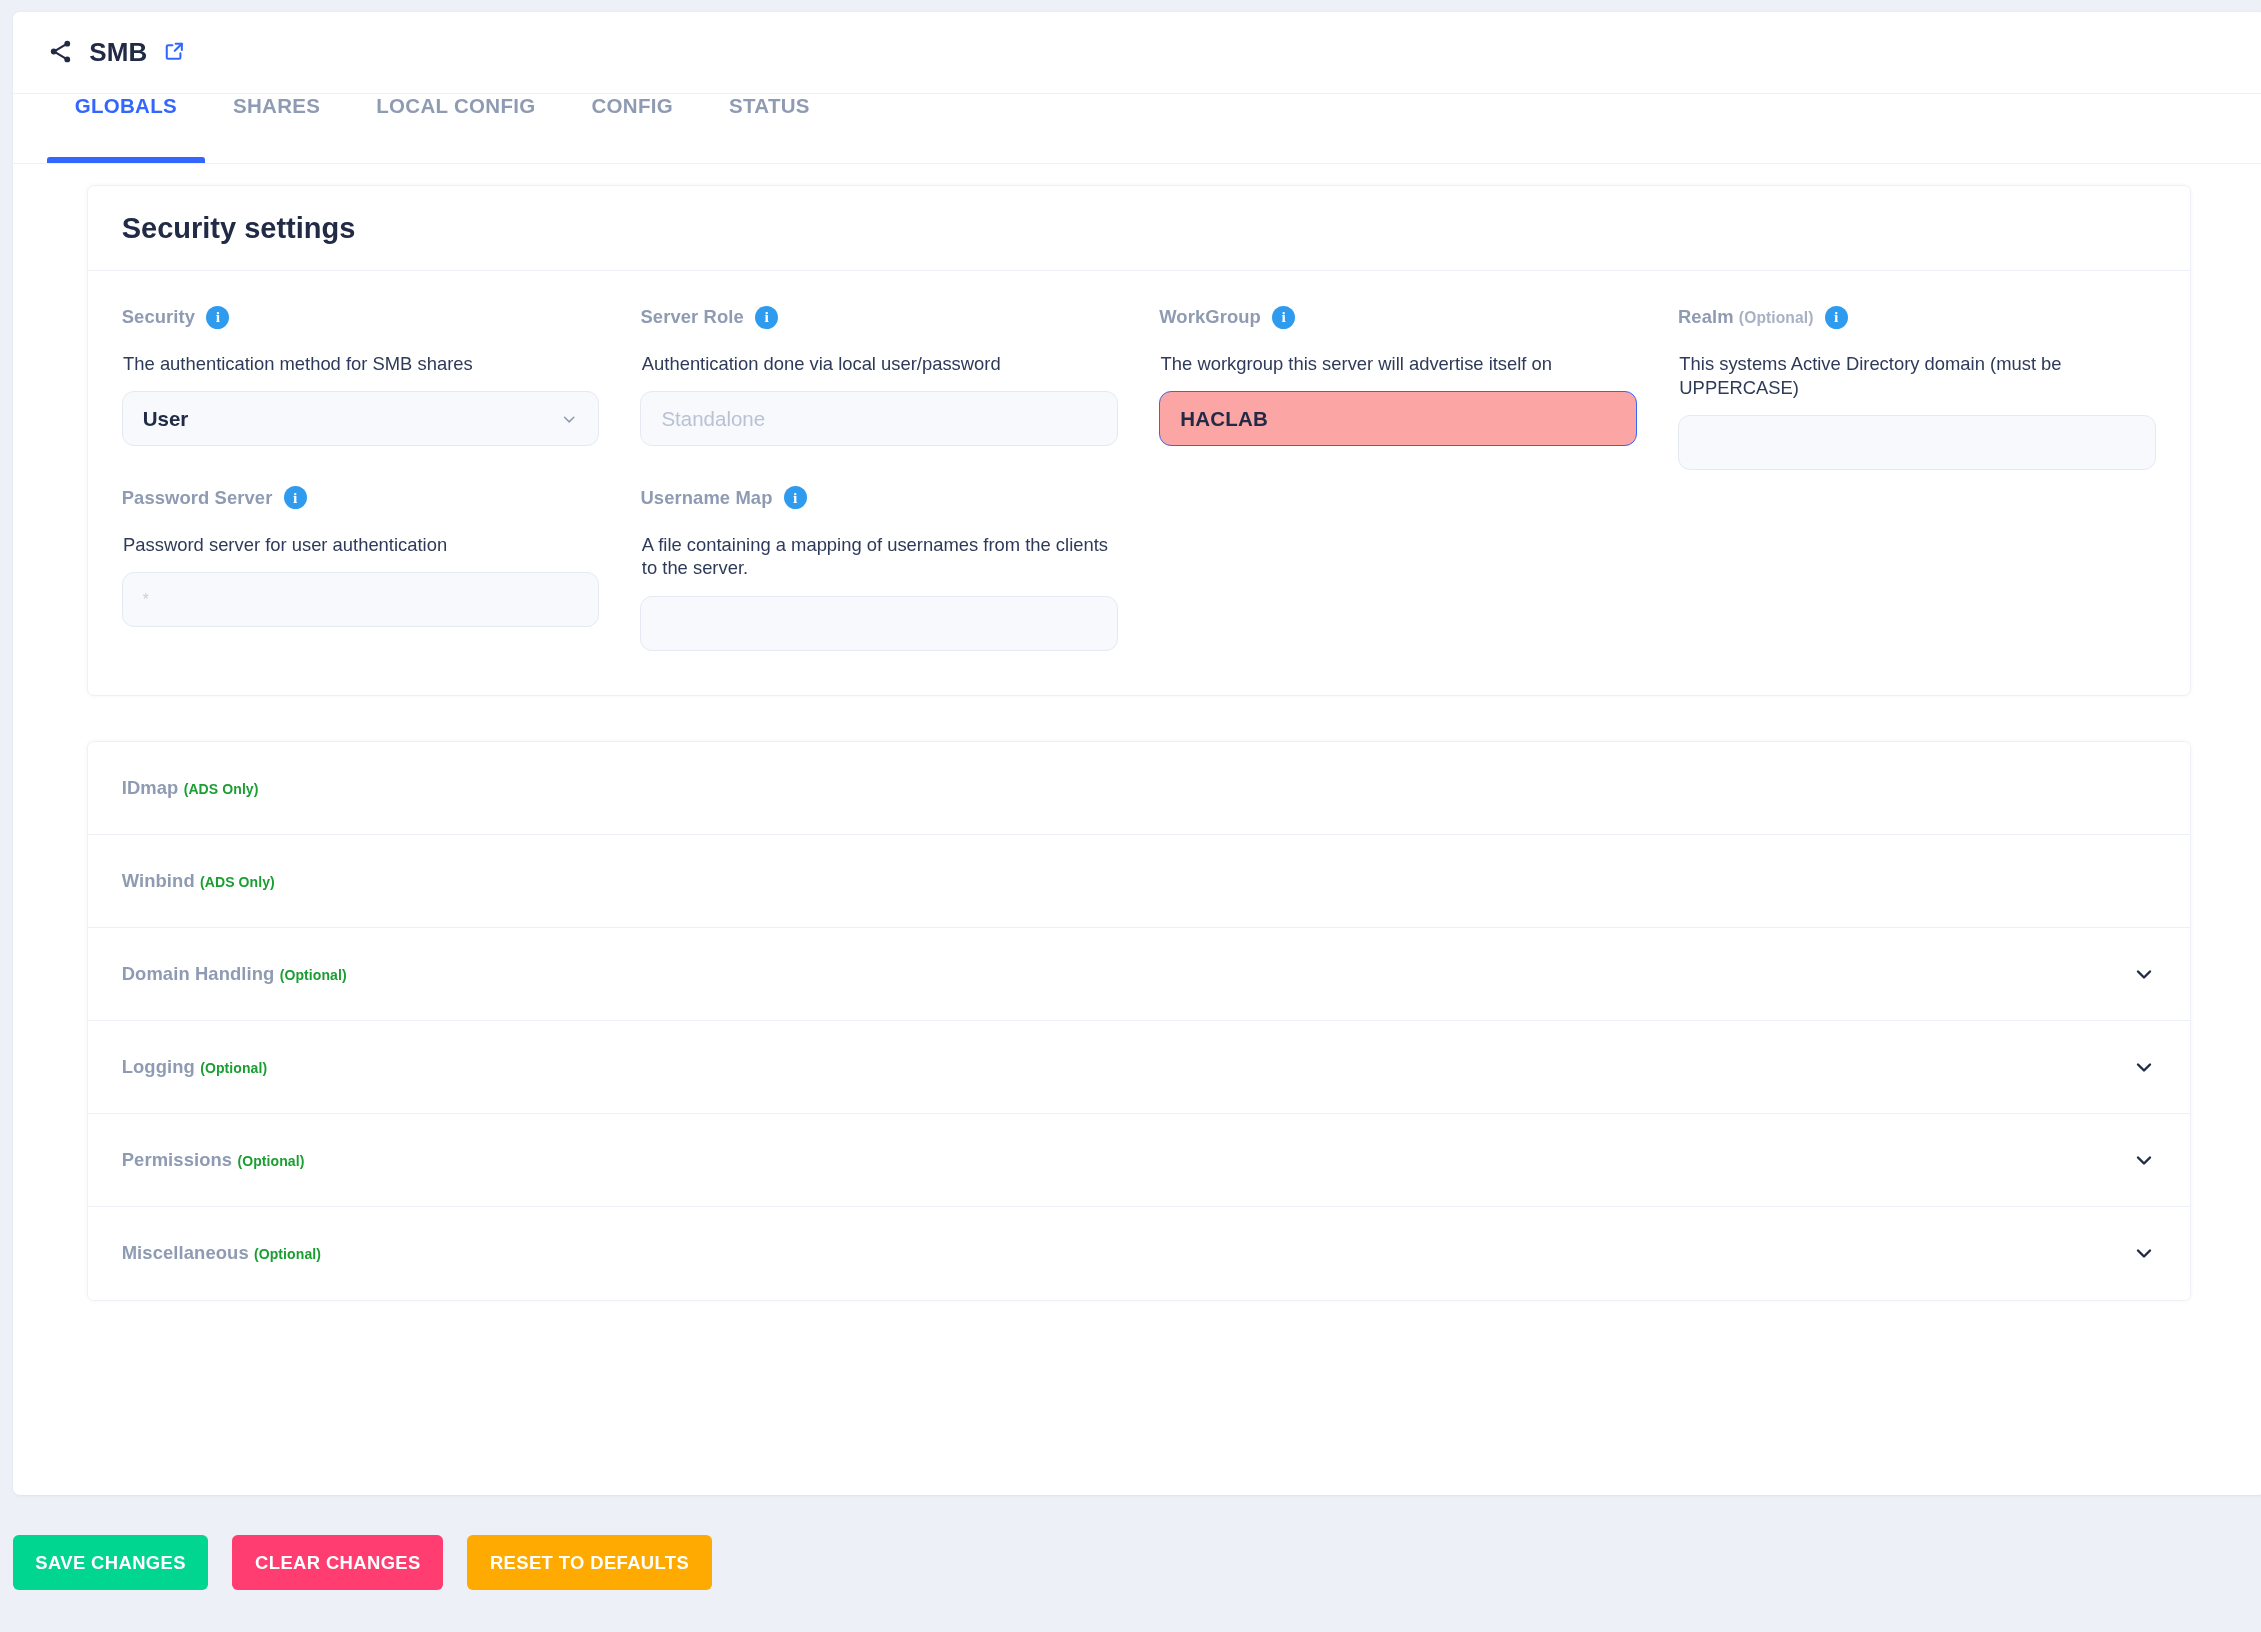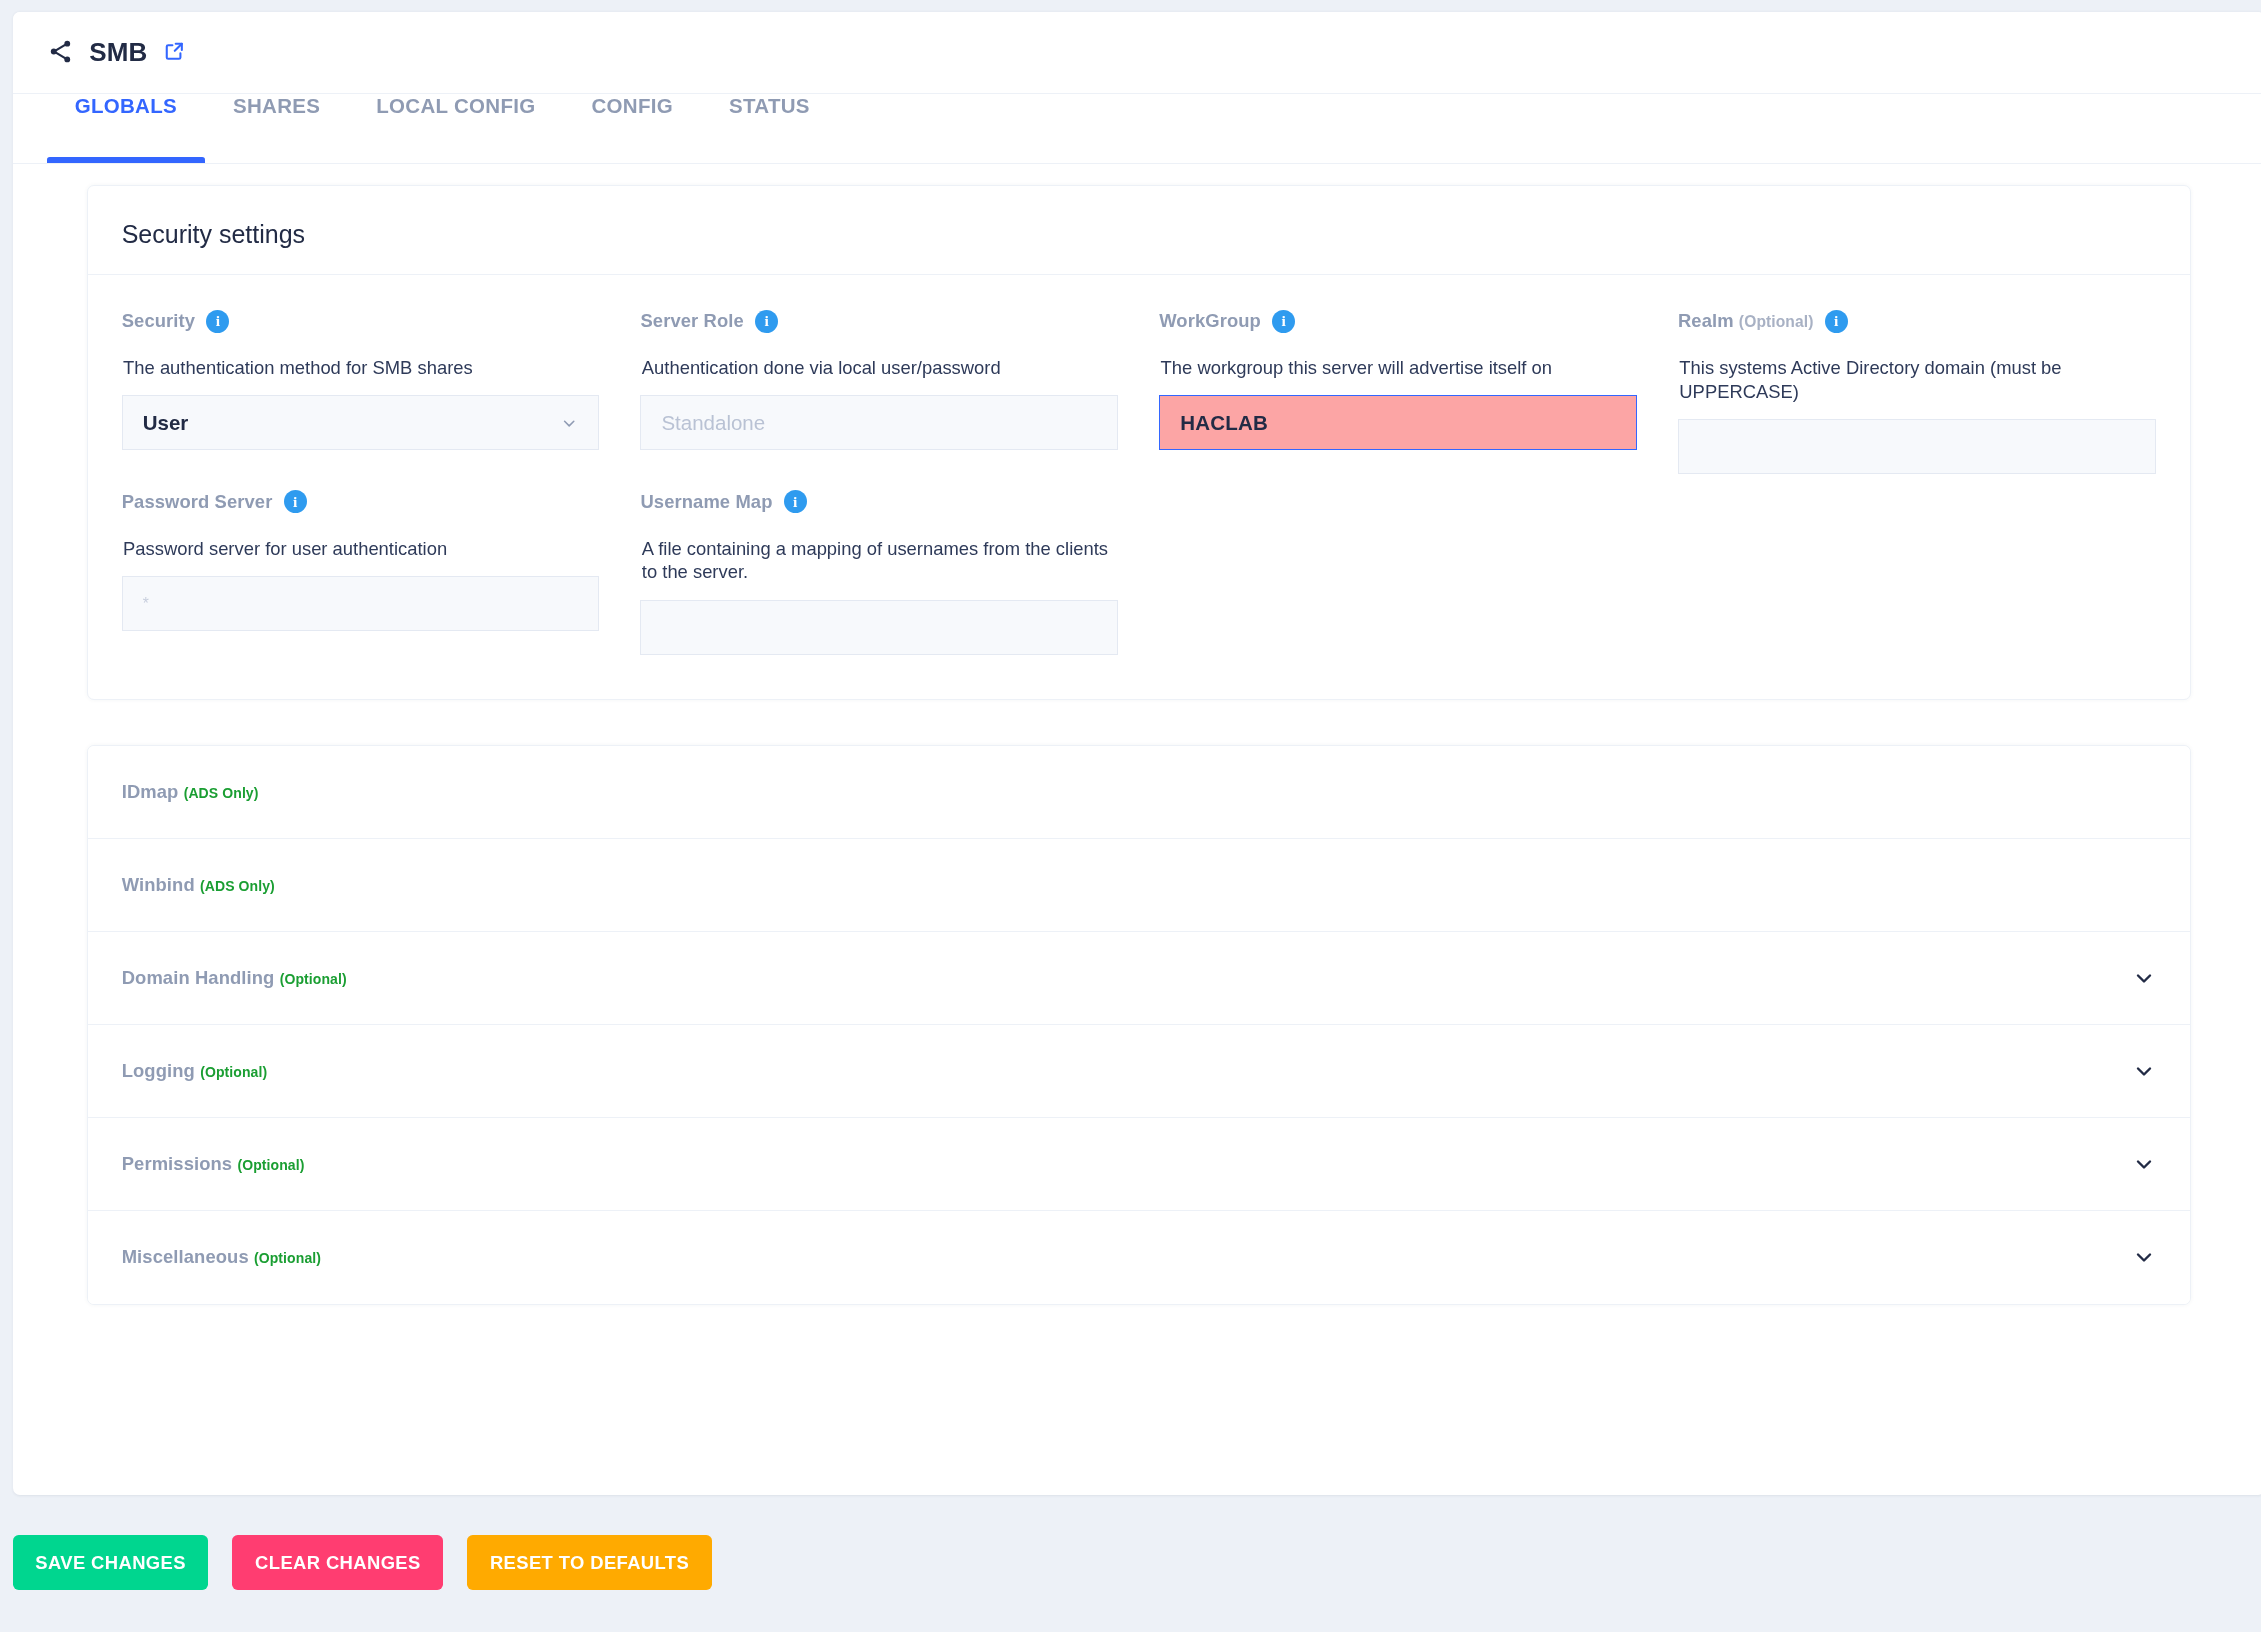--- a/index.html
+++ b/index.html
@@ -102,24 +102,23 @@
     background: #fff;
     border: 0.7px solid #edf1f7;
     border-radius: 7px;
     box-shadow: 0 0 4.2px rgba(44,51,73,0.05);
   }
   .card-header {
     padding: 25.5px 34px;
     border-bottom: 0.7px solid #edf1f7;
   }
   .card-title {
-    font-size: 25px;
-    font-weight: normal;
+    font-size: 29px;
+    font-weight: bold;
     color: #222b45;
-    margin-top: 8px;
   }
   .card-body {
     padding: 24px 34px 38px 34px;
   }
 
   .form-grid {
     display: grid;
     grid-template-columns: 1fr 1fr 1fr 1fr;
     column-gap: 41px;
     row-gap: 0;
@@ -164,21 +163,21 @@
     font-size: 18.4px;
     color: #2e3a59;
     padding: 12.7px 0 15.6px 1.4px;
     line-height: 1.3;
   }
 
   .control {
     width: 100%;
     height: 55px;
     border: 0.7px solid #e4e9f2;
-    border-radius: 0;
+    border-radius: 12px;
     background: #f7f9fc;
     font-size: 20px;
     font-family: "Liberation Sans", sans-serif;
     color: #222b45;
     padding: 0 20px;
     display: flex;
     align-items: center;
   }
   .control.select {
     justify-content: space-between;

